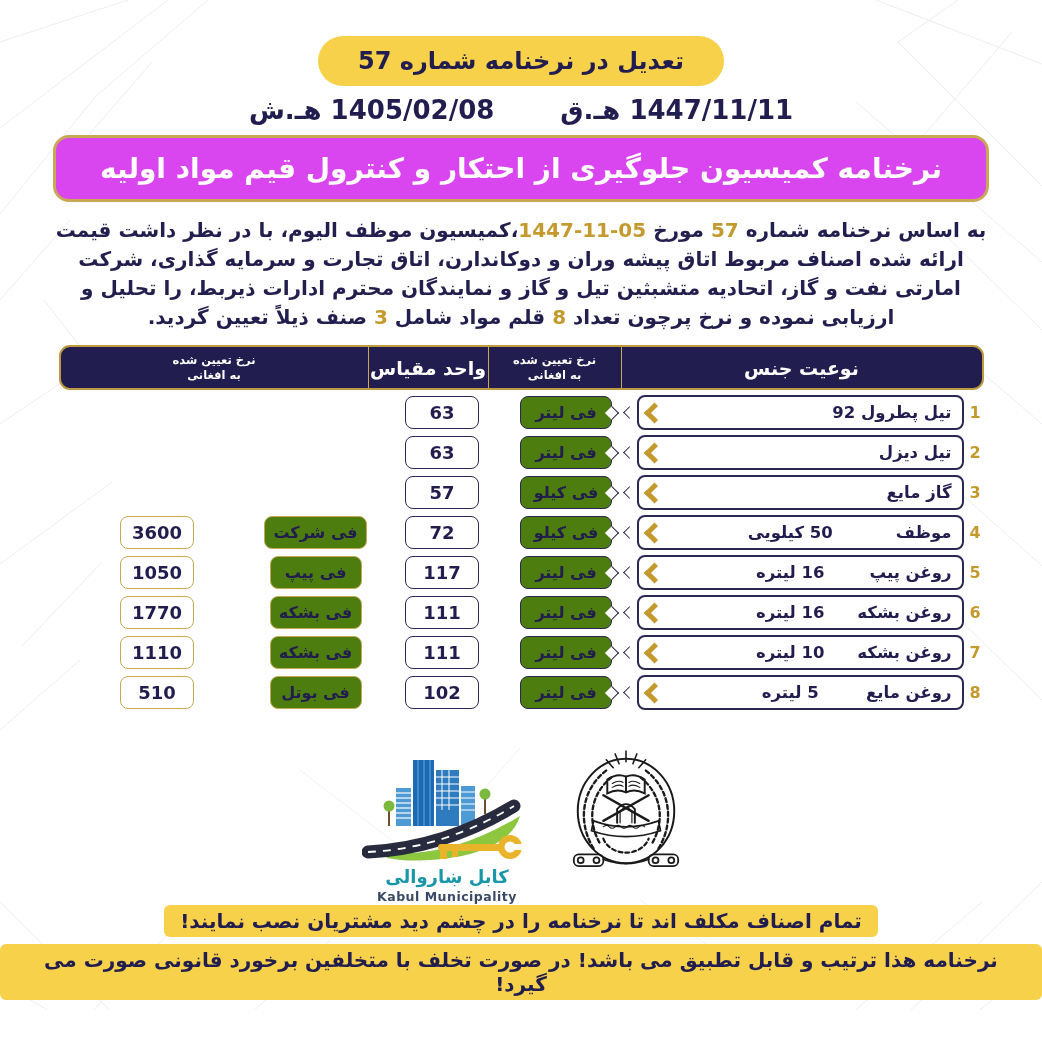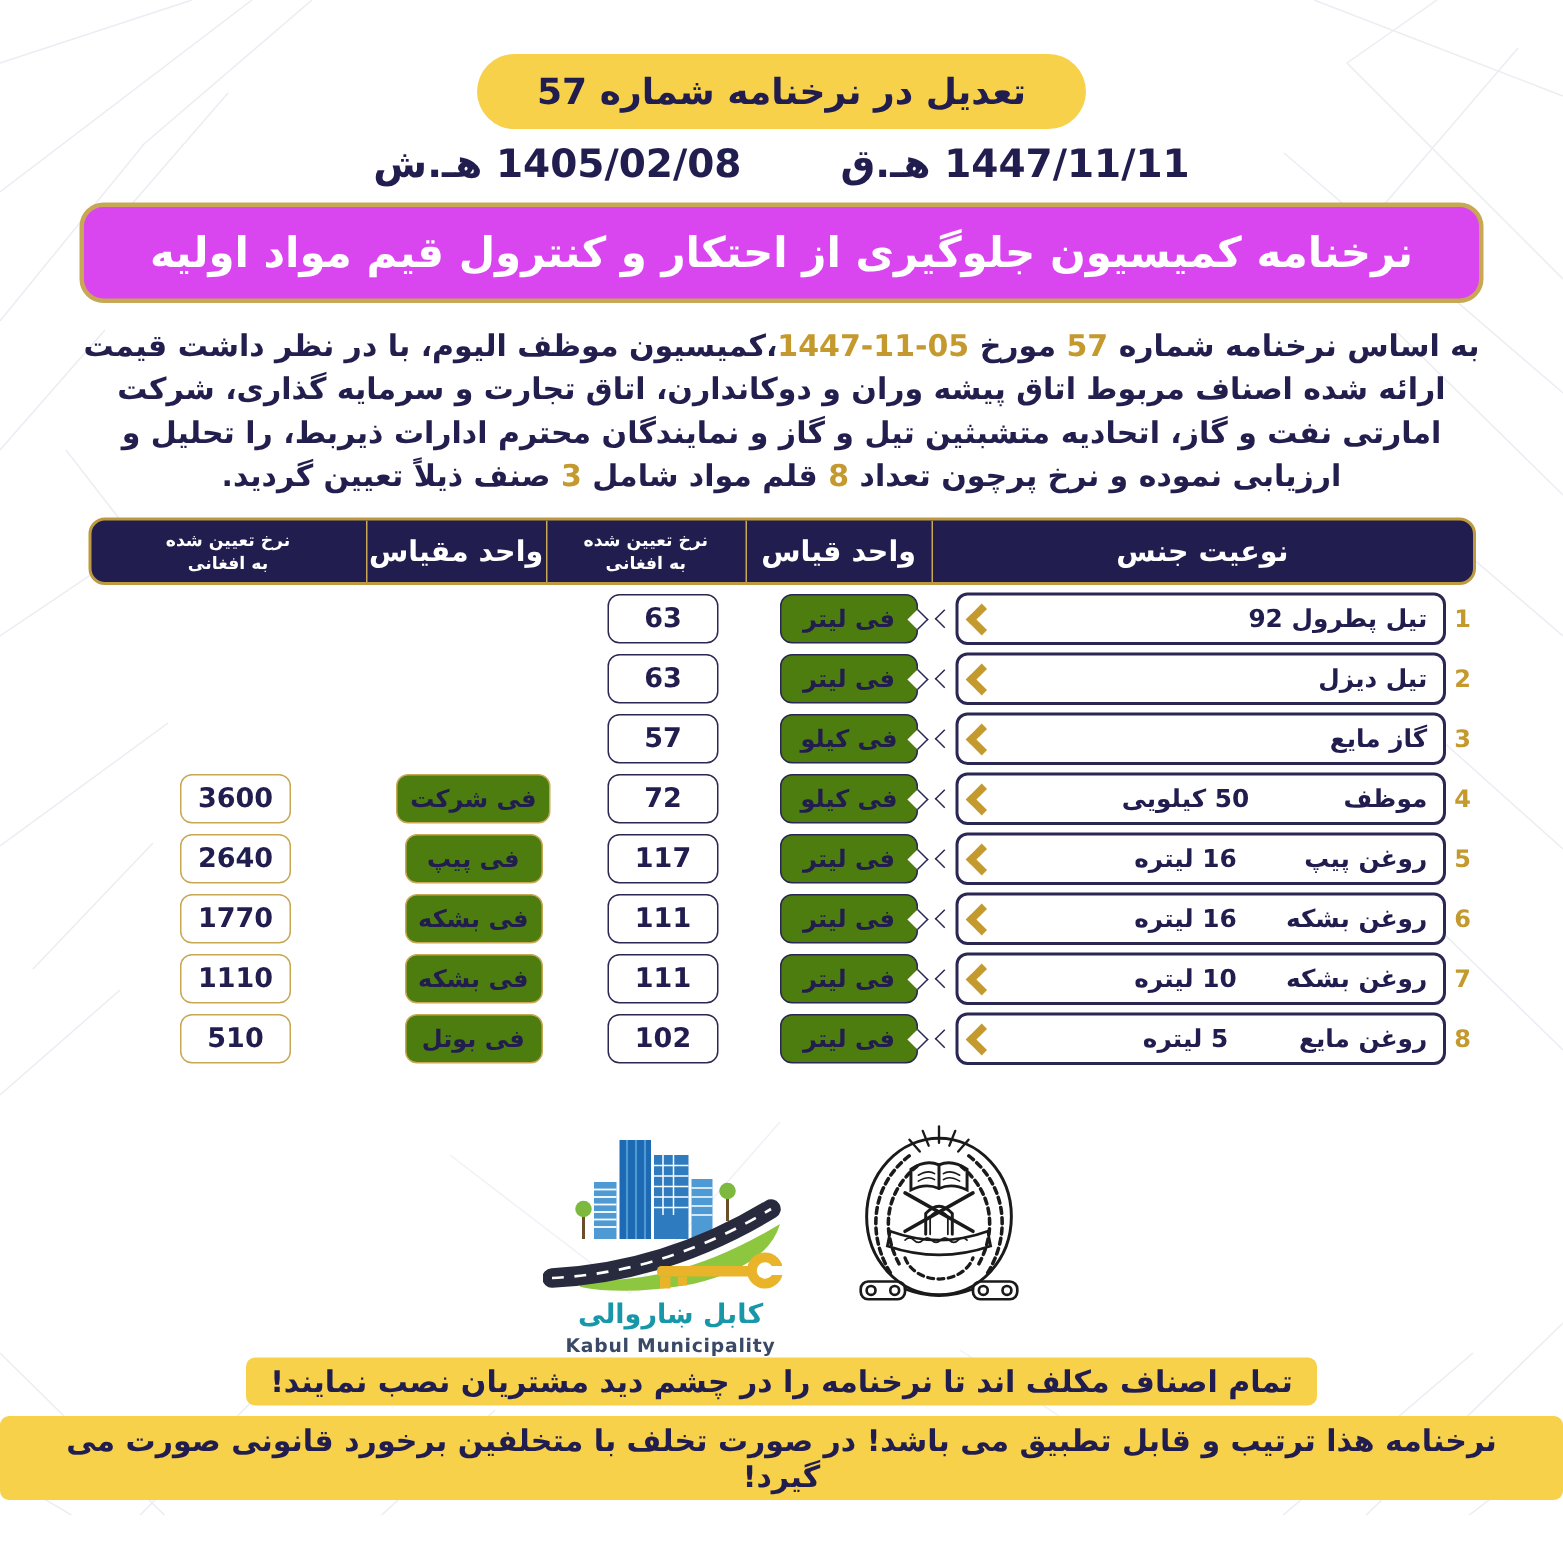--- a/index.html
+++ b/index.html
@@ -117,21 +117,20 @@
     <span>1405/02/08 هـ.ش</span>
   </div>
 
   <div class="title-banner" dir="rtl">نرخنامه کمیسیون جلوگیری از احتکار و کنترول قیم مواد اولیه</div>
 
   <p class="intro"><span>به اساس نرخنامه شماره </span><span class="gold">57</span><span> مورخ </span><span class="gold ltr">1447-11-05</span><span>،کمیسیون موظف الیوم، با در نظر داشت  قیمت ارائه شده اصناف مربوط اتاق پیشه وران و دوکاندارن، اتاق تجارت و سرمایه گذاری، شرکت امارتی نفت و گاز، اتحادیه متشبثین تیل و گاز و نمایندگان محترم ادارات ذیربط، را تحلیل و ارزیابی نموده و  نرخ پرچون تعداد </span><span class="gold">8</span><span> قلم مواد شامل </span><span class="gold">3</span><span> صنف ذیلاً  تعیین گردید.</span></p>
 
   <div class="pricetable">
     <div class="thead">
       <div class="th th-big w-item">نوعیت جنس</div>
-      <div class="th th-big w-unit">واحد قیاس</div>
       <div class="th th-small w-rate">
           <span>نرخ تعیین شده</span>
           <span>به افغانی</span>
         </div>
       <div class="th th-big w-unit2">واحد مقیاس</div>
       <div class="th th-small w-rate2">
           <span>نرخ تعیین شده</span>
           <span>به افغانی</span>
         </div>
     </div>
@@ -245,21 +244,21 @@
       <div class="c-unit">
           <span class="ubox arrow">فی لیتر</span>
         </div>
       <div class="c-rate">
           <span class="pbox">117</span>
         </div>
       <div class="c-unit2">
           <span class="ubox goldb">فی پیپ</span>
         </div>
       <div class="c-rate2">
-          <span class="pbox goldb">2640</span>
+          <span class="pbox goldb">1050</span>
         </div>
     </div>
 
     <div class="trow">
       <div class="c-item">
         <span class="rownum">6</span>
         <span class="pill">
             <span class="iname">روغن بشکه</span>
             <span class="isize">16 لیتره</span>
             <span class="chev-gold"></span>

